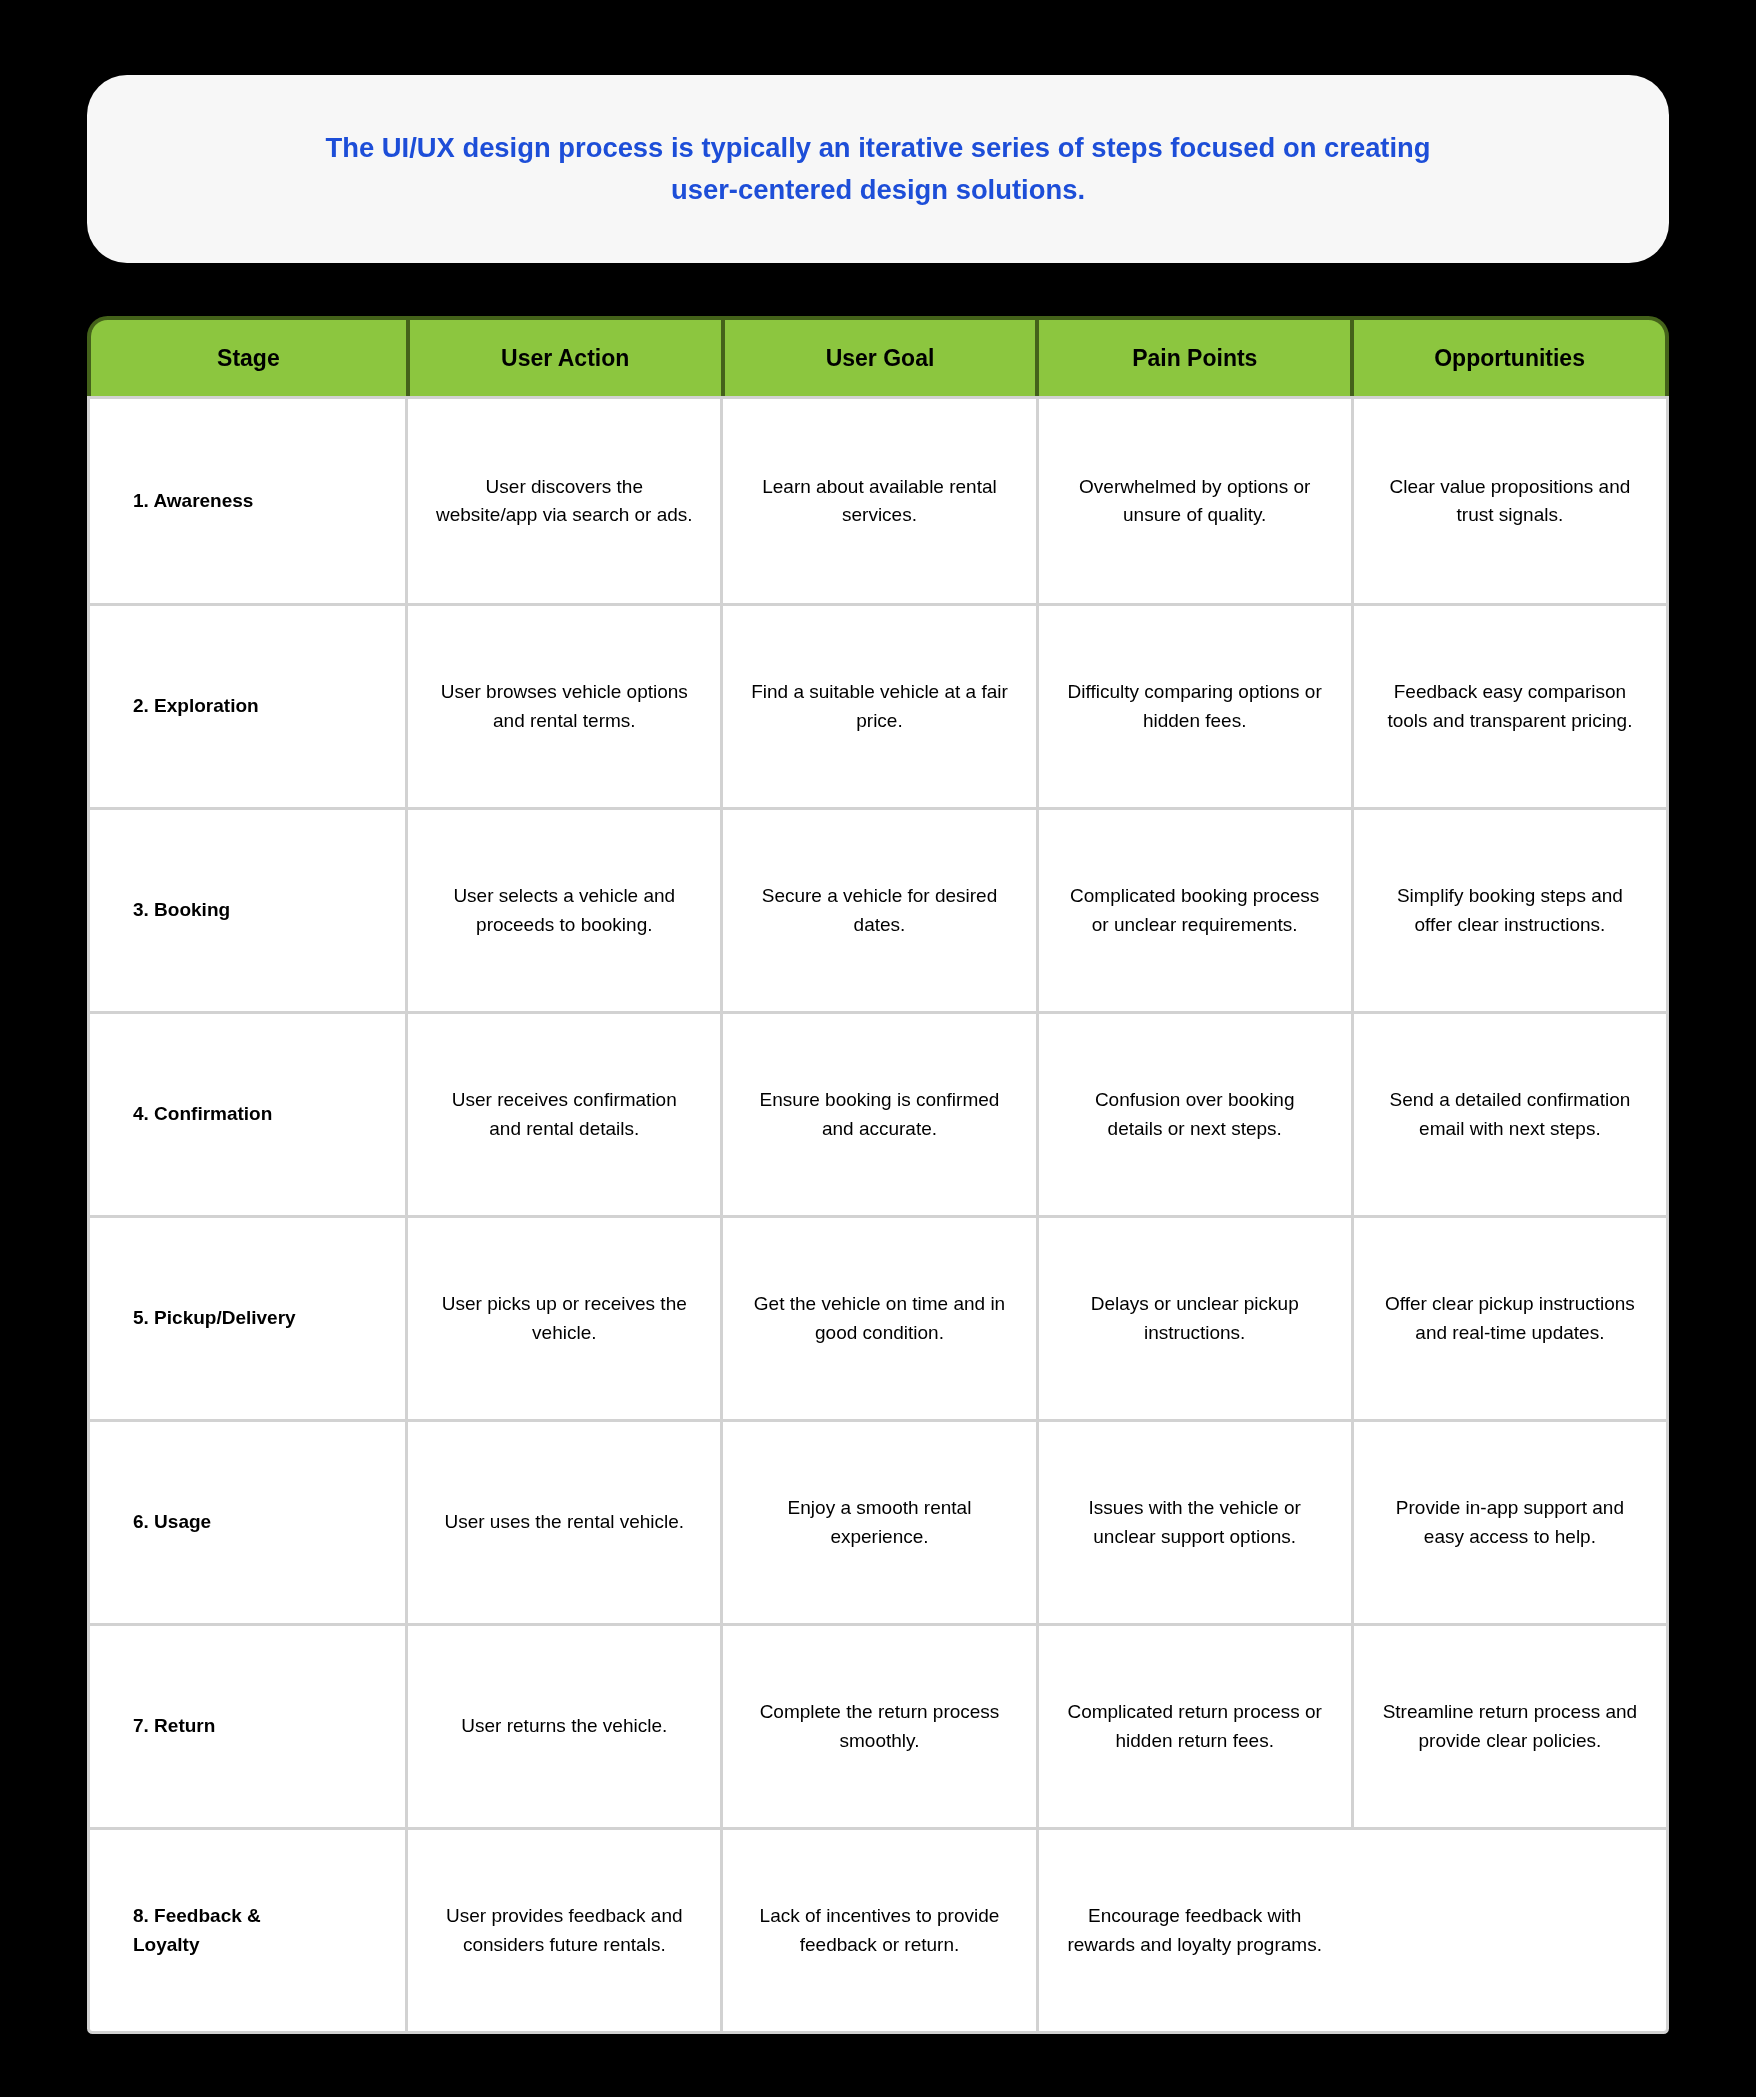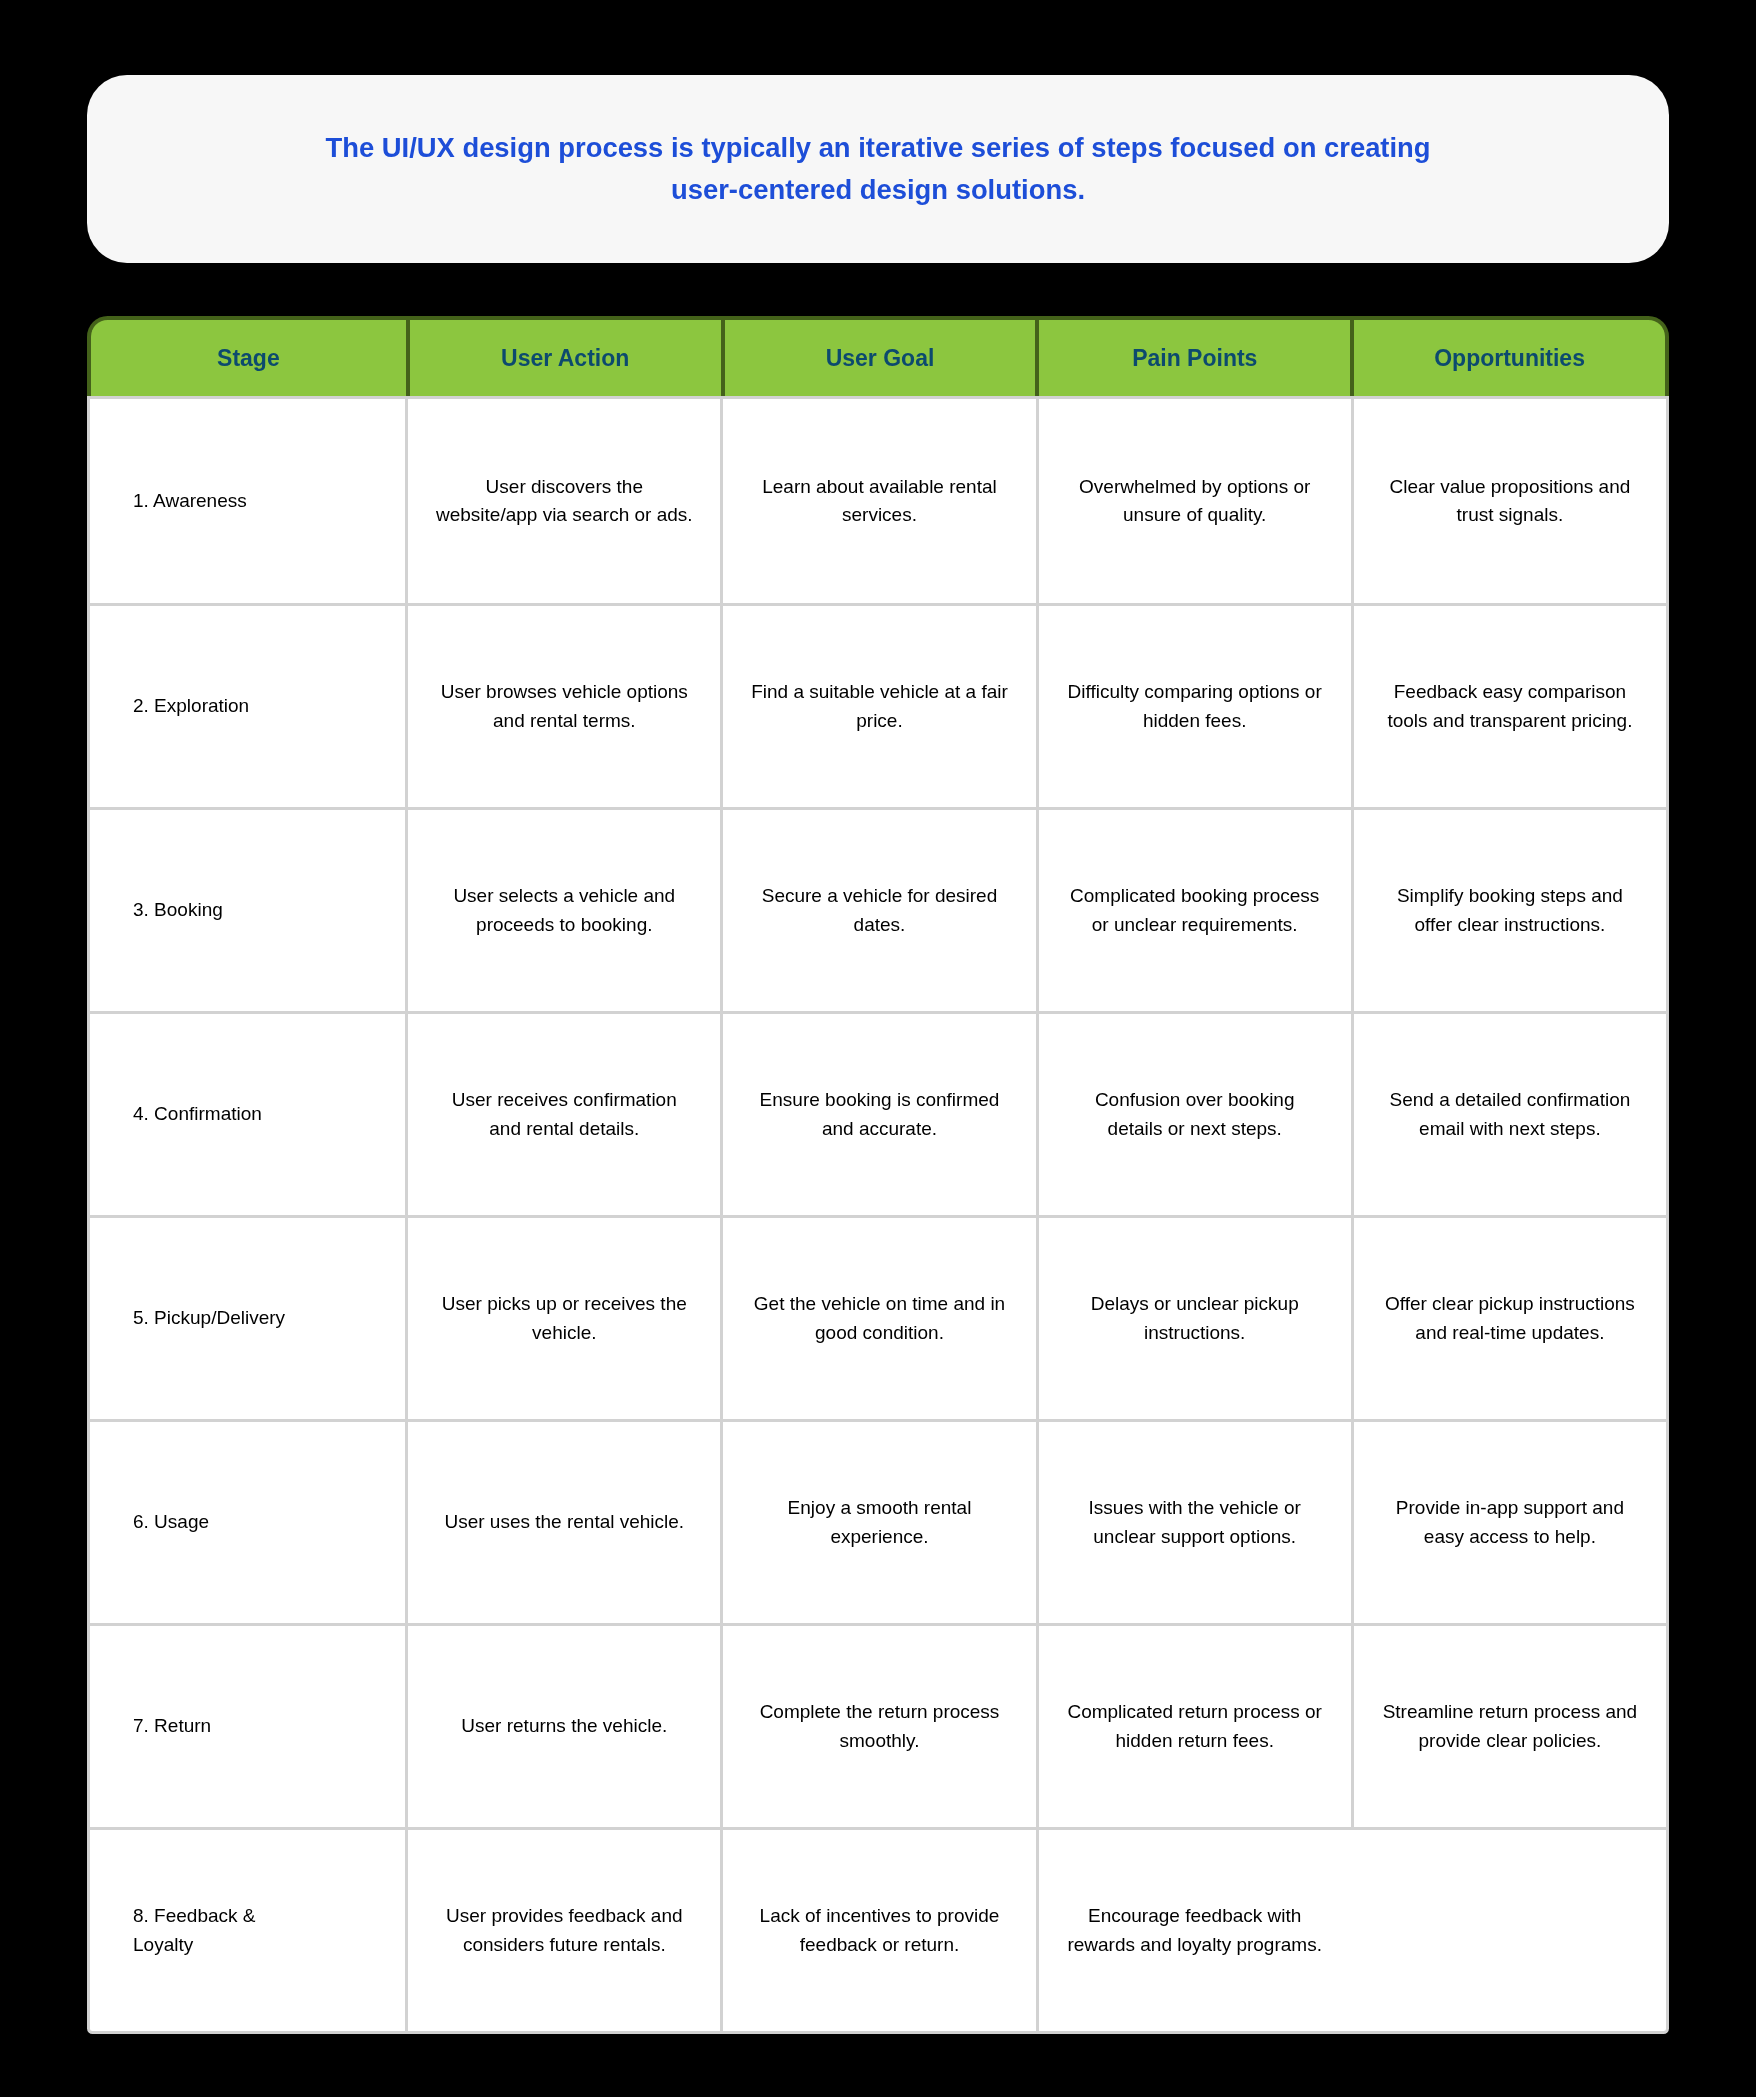--- a/index.html
+++ b/index.html
@@ -44,21 +44,21 @@
     height:80px;
     background:var(--green);
     border-top:4.1px solid var(--dark-green);
     border-left:4.1px solid var(--dark-green);
     border-right:4.1px solid var(--dark-green);
     border-radius:20.6px 20.6px 0 0;
     overflow:hidden;
   }
   .th{
     display:flex; align-items:center; justify-content:center;
-    font-size:23px; font-weight:700; color:#0c4a6e;
+    font-size:23px; font-weight:700; color:#000000;
     border-left:4.1px solid var(--dark-green);
   }
   .th:first-child{border-left:none;}
   .tbody{
     background:#FFFFFF;
     border:3.7px solid var(--grid);
     border-radius:0 0 5.5px 5.5px;
   }
   .row{
     display:grid;
@@ -72,21 +72,21 @@
     text-align:center;
     font-size:19px; line-height:1.48; color:#000000;
     padding:9.1px 26.5px;
     border-left:3.7px solid var(--grid);
   }
   .cell:first-child{border-left:none;}
   .cell.stage{
     justify-content:flex-start;
     text-align:left;
     padding:9.1px 27.4px 9.1px 43px;
-    font-weight:400;
+    font-weight:700;
     white-space:pre-line;
   }
 </style>
 </head>
 <body>
 
 <div class="card">
   <div class="card-title">The UI/UX design process is typically an iterative series of steps focused on creating
 user-centered design solutions.</div>
 </div>

